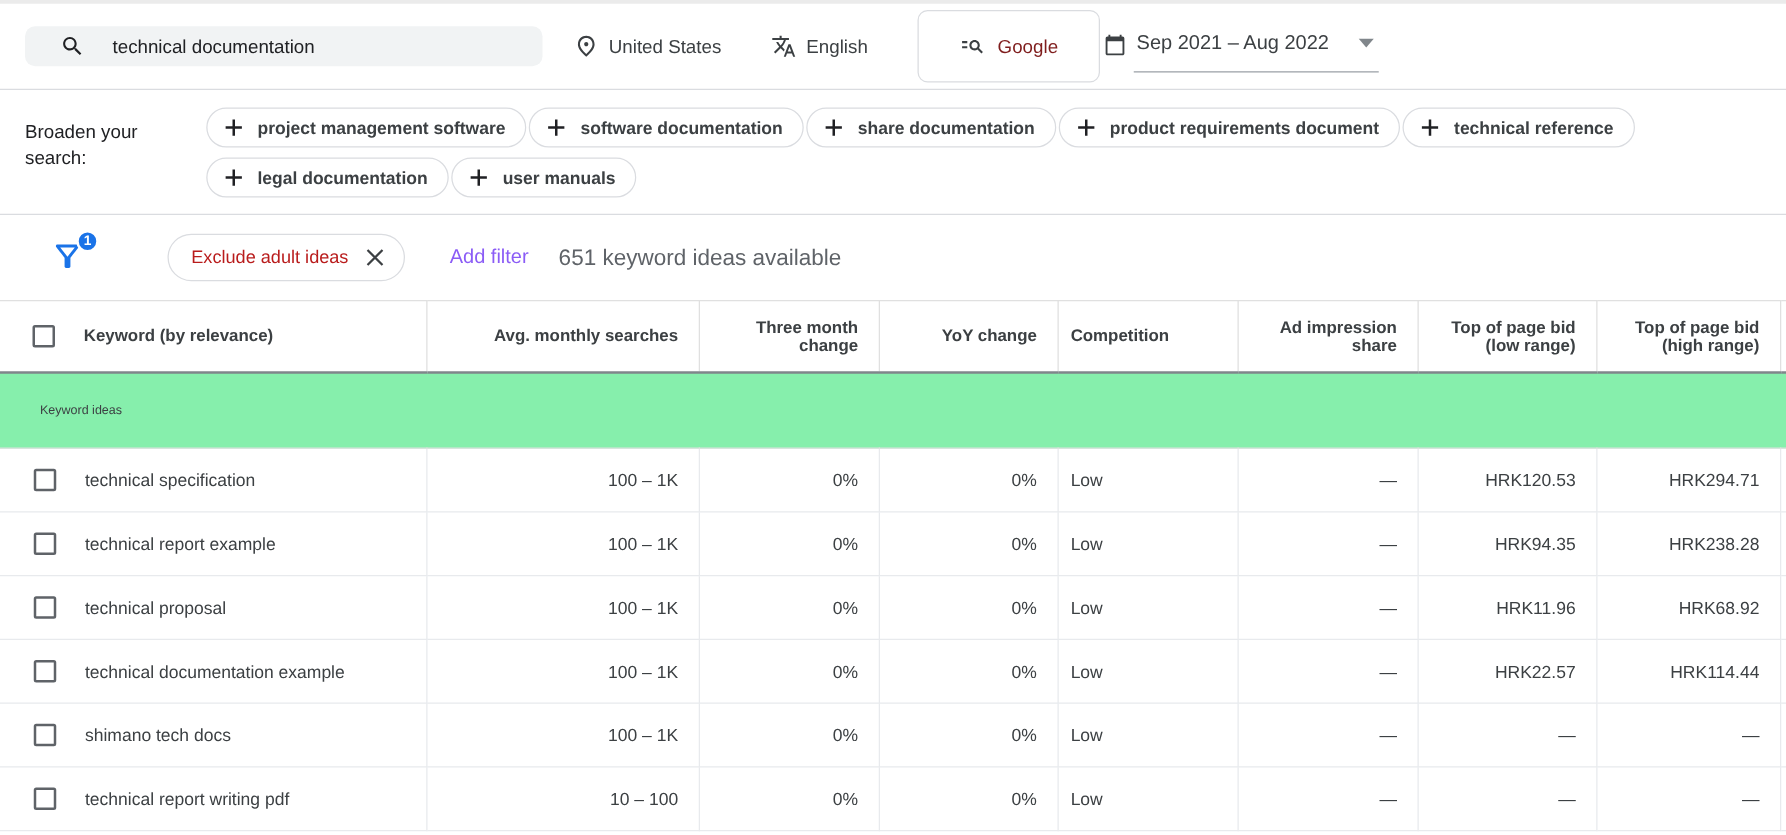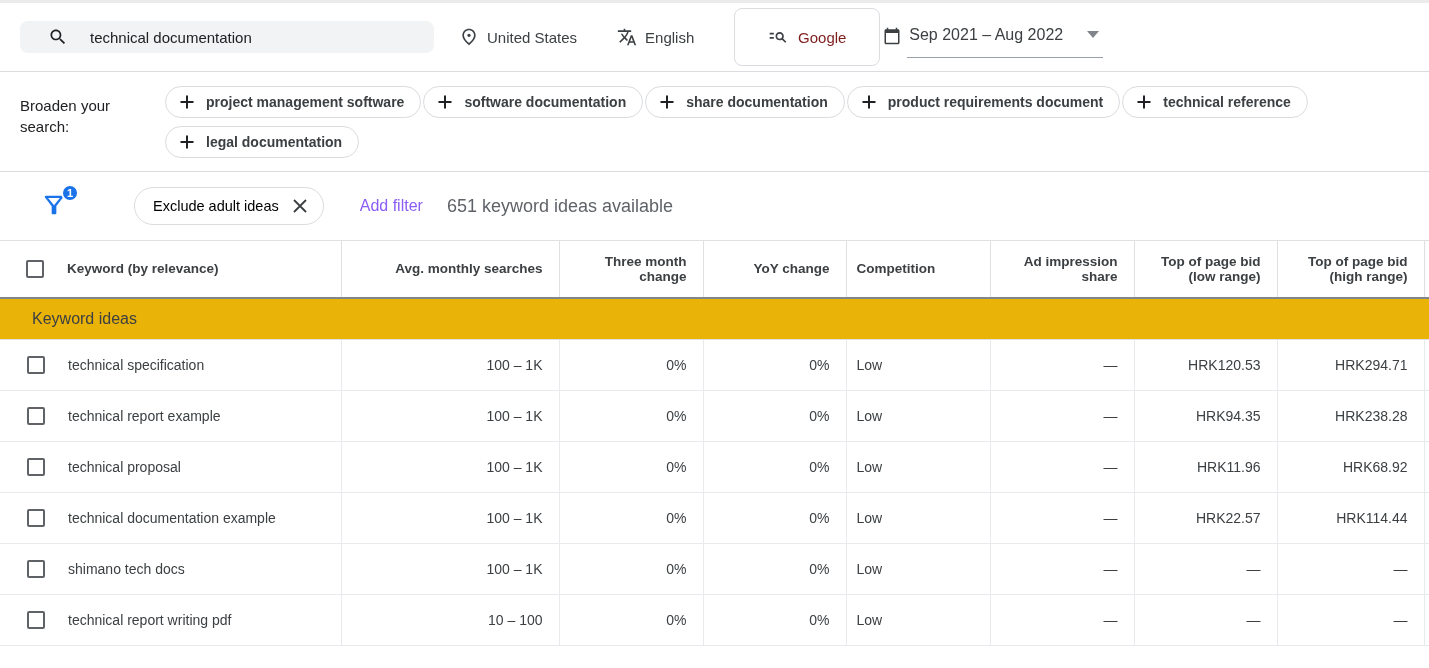--- a/index.html
+++ b/index.html
@@ -54,43 +54,43 @@
   .filterbar { height:68px; display:flex; align-items:center; }
   .funnel-wrap { position:relative; margin-left:40px; width:30px; height:30px; cursor:pointer; }
   .funnel-badge {
     position:absolute; top:-7px; right:-9px; width:18px; height:18px; border-radius:50%;
     background:#1a73e8; border:2px solid #fff; color:#fff;
     font-size:11px; font-weight:bold; display:flex; align-items:center; justify-content:center;
   }
   .exclude-chip {
     margin-left:64px; height:38px; border:1px solid #dadce0; border-radius:19px; background:#fff;
     display:flex; align-items:center; gap:14px; padding:0 16px 0 18px;
-    font-size:14.5px; color:#000000; white-space:nowrap;
+    font-size:14.5px; color:#b91c1c; white-space:nowrap;
   }
   .exclude-chip svg { cursor:pointer; }
   .add-filter { margin-left:36px; font-size:16px; color:#8b5cf6; cursor:pointer; white-space:nowrap; }
   .count-text { margin-left:24px; font-size:18px; color:#5f6368; white-space:nowrap; }
 
   
   table { width:1429px; table-layout:fixed; border-collapse:collapse; }
   thead th {
     height:57px; vertical-align:middle; border-top:1px solid #e0e0e0; border-bottom:2px solid #80868b;
     font-size:13.5px; font-weight:bold; color:#3c4043; padding:0; background:#fff;
   }
   thead th:not(:last-child) { border-right:1px solid #e0e0e0; }
   .th-right, .td-right { text-align:right; padding-right:16px; }
   .th-left-pad, .td-left-pad { text-align:left; padding-left:10px; }
   .kw-cell { display:flex; align-items:center; }
   .checkbox {
     flex:0 0 18px; width:18px; height:18px; margin-left:26px; margin-right:23px;
     border:2px solid #5f6368; border-radius:2px; background:#fff; cursor:pointer;
   }
   .section-row td {
-    height:42px; background:#eab308; border-bottom:1px solid #e0e0e0;
-    font-size:16px; color:#3c4043; padding-left:32px; vertical-align:middle;
+    height:61px; background:#86efac; border-bottom:1px solid #e0e0e0;
+    font-size:10px; color:#3c4043; padding-left:32px; vertical-align:middle;
   }
   tbody tr.data-row td {
     height:51px; border-bottom:1px solid #e8eaed; vertical-align:middle;
     font-size:14px; color:#3c4043; padding-top:0; padding-bottom:0; background:#fff;
   }
   tbody tr.data-row td:not(:last-child) { border-right:1px solid #e8eaed; }
 </style>
 </head>
 <body>
 
@@ -165,20 +165,26 @@
     <svg width="18" height="18" viewBox="0 0 18 18">
           <path d="M9 2.5v13M2.5 9h13" stroke="#202124" stroke-width="2" fill="none"></path>
         </svg>
     <span>technical reference</span>
   </div>
       <div class="chip">
     <svg width="18" height="18" viewBox="0 0 18 18">
           <path d="M9 2.5v13M2.5 9h13" stroke="#202124" stroke-width="2" fill="none"></path>
         </svg>
     <span>legal documentation</span>
+  </div>
+      <div class="chip">
+    <svg width="18" height="18" viewBox="0 0 18 18">
+          <path d="M9 2.5v13M2.5 9h13" stroke="#202124" stroke-width="2" fill="none"></path>
+        </svg>
+    <span>user manuals</span>
   </div>
     </div>
 </div>
 
 <div class="filterbar">
   <div class="funnel-wrap">
     <svg width="28" height="28" viewBox="0 0 24 24">
         <path fill="#1a73e8" d="M7 6h10l-5.01 6.3L7 6zm-2.75-.39C6.27 8.2 10 13 10 13v6c0 .55.45 1 1 1h2c.55 0 1-.45 1-1v-6s3.72-4.8 5.74-7.39A.998.998 0 0 0 18.95 4H5.04c-.83 0-1.3.95-.79 1.61z"></path>
       </svg>
     <span class="funnel-badge">1</span>

